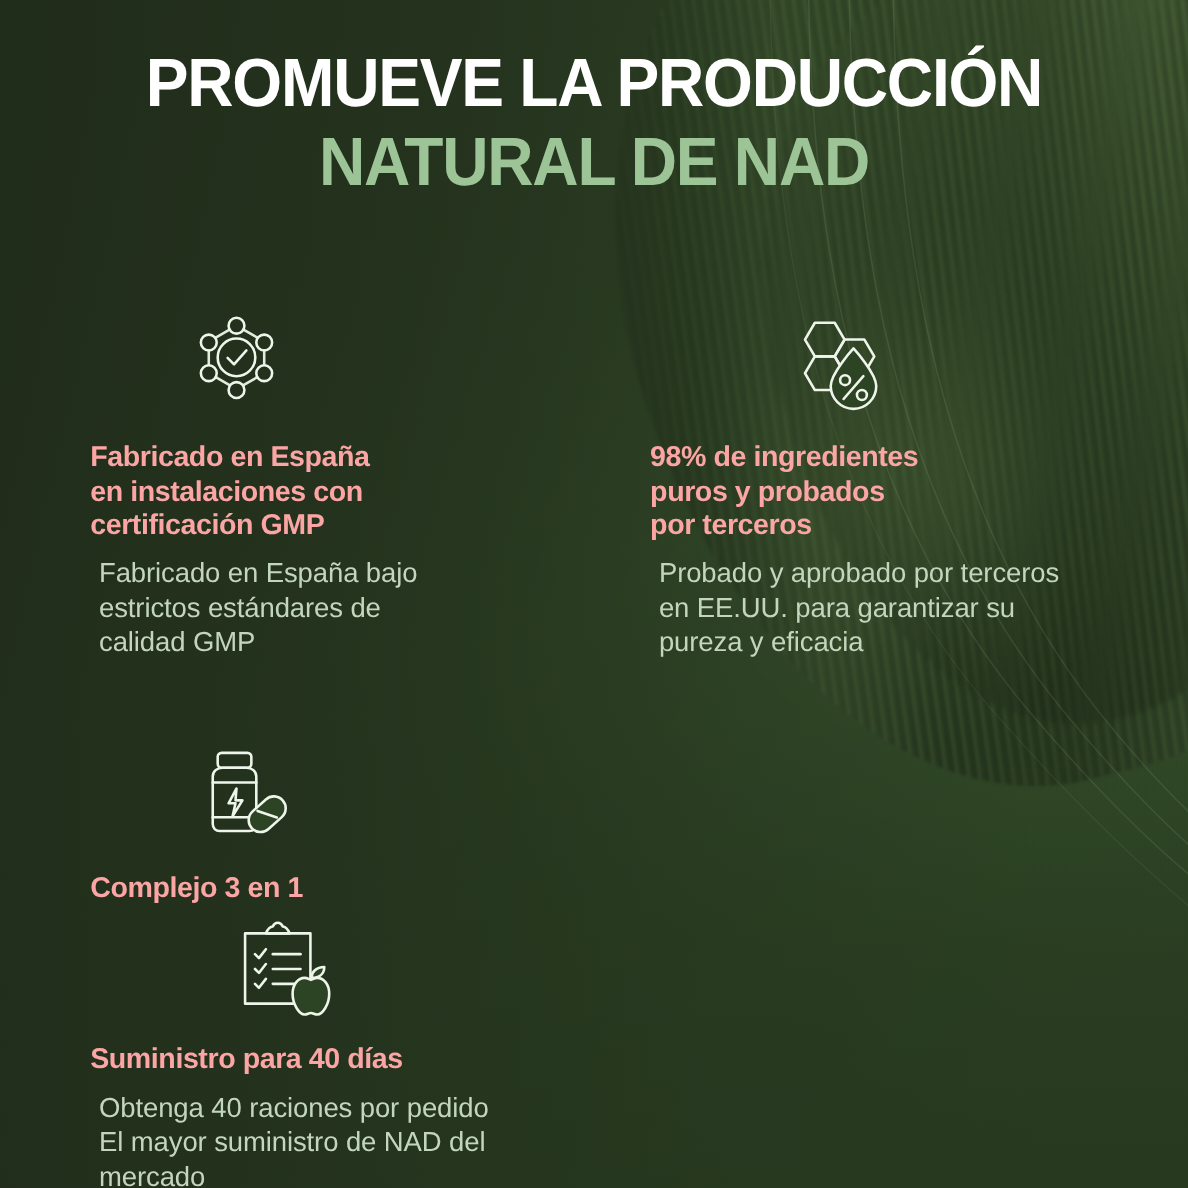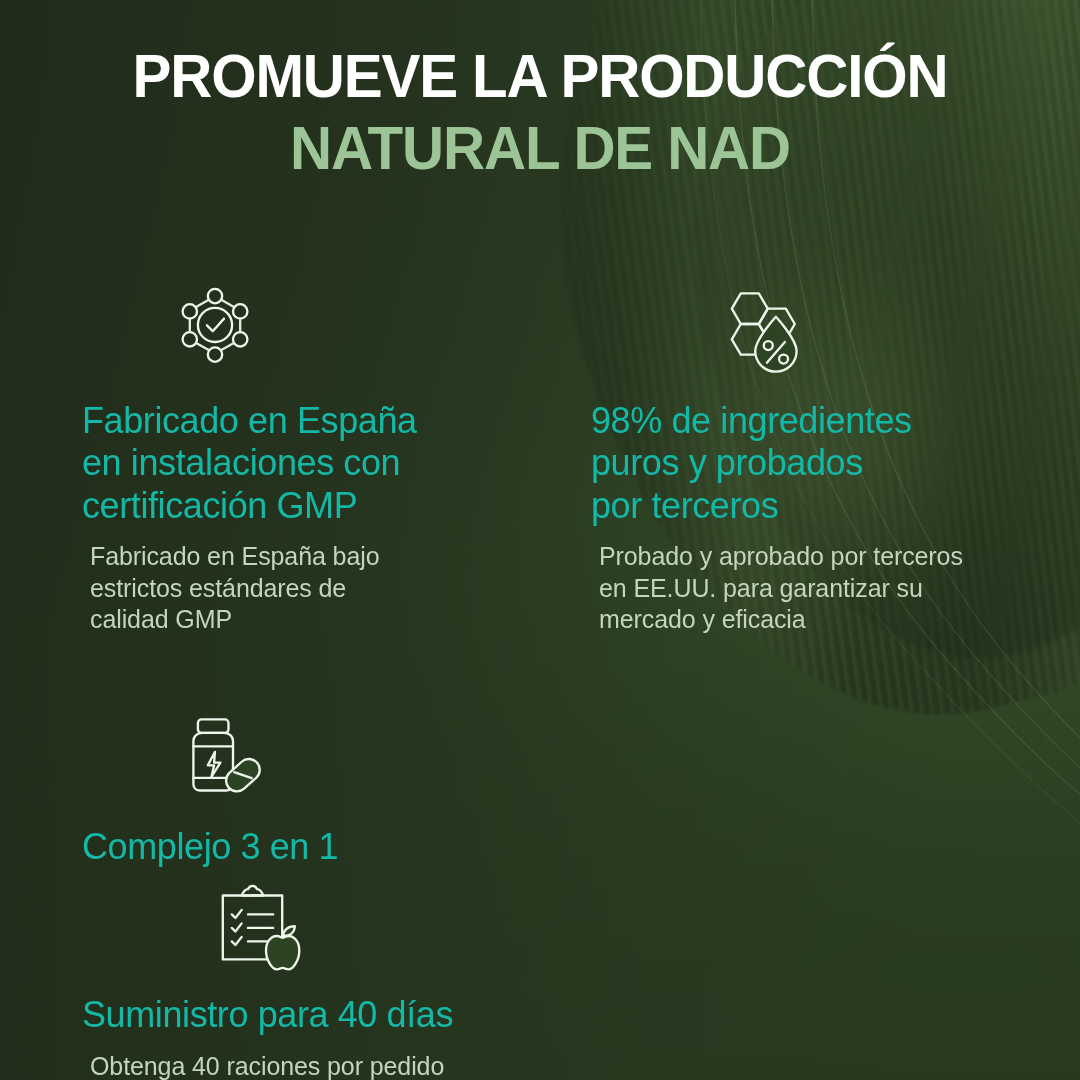--- a/index.html
+++ b/index.html
@@ -159,23 +159,23 @@
 
   .feature-icon {
     width: 90px;
     height: 90px;
     margin-bottom: 22px;
     margin-left: 88px;
   }
   .feature-col-right .feature-icon { margin-left: 130px; }
 
   .feature-title {
-    color: #14b8a6;
-    font-weight: 400;
-    font-size: 36px;
+    color: #fca5a5;
+    font-weight: 700;
+    font-size: 26px;
     line-height: 1.18;
     letter-spacing: -0.4px;
     margin: 0 0 14px 0;
     white-space: pre-line;
   }
   .feature-desc {
     color: #c3d6bd;
     font-weight: 400;
     font-size: 25px;
     line-height: 1.26;
@@ -263,21 +263,21 @@
             <circle cx="52.5" cy="64" r="5"></circle>
             <circle cx="69.5" cy="79" r="5"></circle>
             <line x1="71" y1="60" x2="51" y2="83"></line>
           </svg>
         </div>
         <h3 class="feature-title">98% de ingredientes
 puros y probados
 por terceros</h3>
         <p class="feature-desc">Probado y aprobado por terceros
 en EE.UU. para garantizar su
-mercado y eficacia</p>
+pureza y eficacia</p>
       </div>
 
     </div>
 
     <div class="feature-row">
 
       <div class="feature feature-col-left">
         <div class="feature-icon">
           <svg viewBox="0 0 100 100" fill="none" stroke="#eef5ea" stroke-width="2.6" stroke-linecap="round" stroke-linejoin="round">
 

